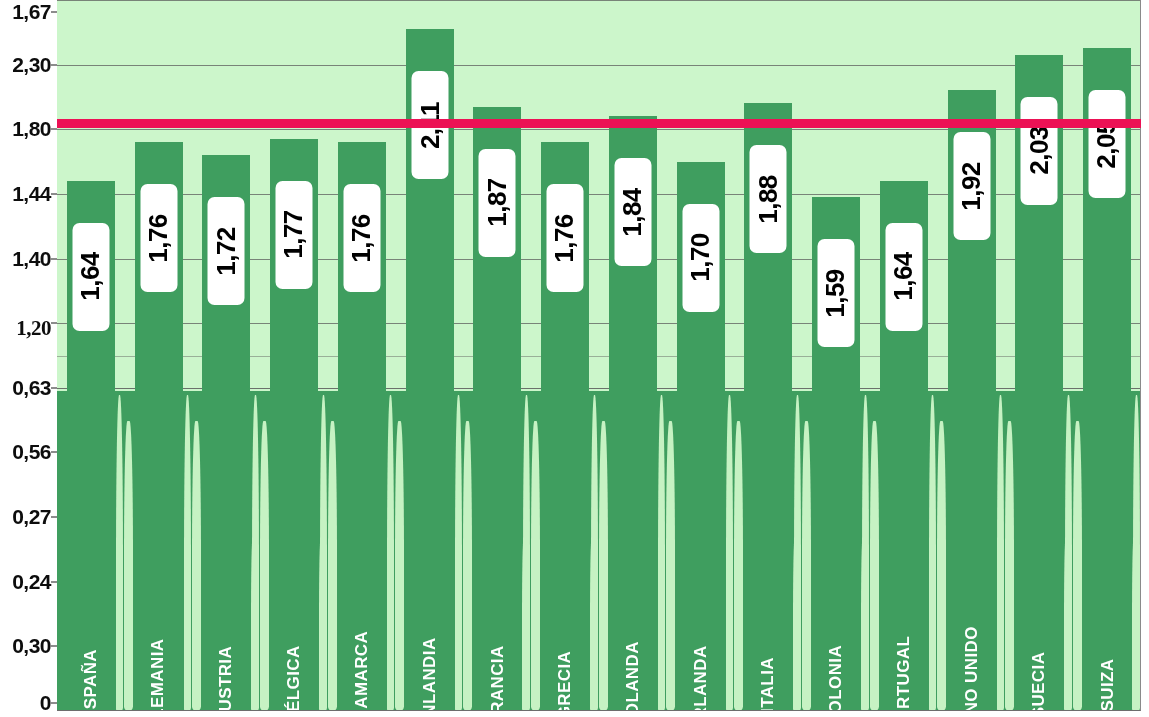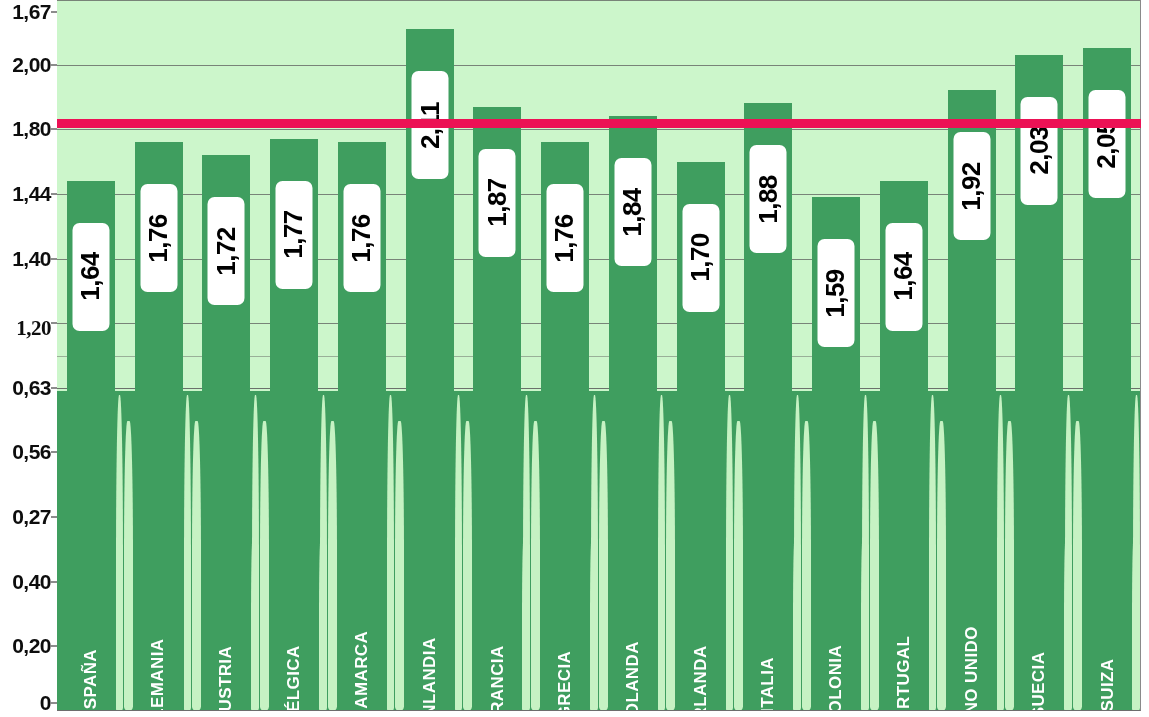--- a/index.html
+++ b/index.html
@@ -146,39 +146,39 @@
   }
 </style>
 </head>
 <body>
 
 <div id="chart-root">
 
   <div id="y-axis">
       <div class="y-tick-label" style="top: 703px;">0</div>
       <div class="y-tick-mark" style="top: 703px;"></div>
-      <div class="y-tick-label" style="top: 646.364px;">0,20</div>
+      <div class="y-tick-label" style="top: 646.364px;">0,30</div>
       <div class="y-tick-mark" style="top: 646.364px;"></div>
-      <div class="y-tick-label" style="top: 581.727px;">0,40</div>
+      <div class="y-tick-label" style="top: 581.727px;">0,24</div>
       <div class="y-tick-mark" style="top: 581.727px;"></div>
       <div class="y-tick-label" style="top: 517.091px;">0,27</div>
       <div class="y-tick-mark" style="top: 517.091px;"></div>
       <div class="y-tick-label" style="top: 452.455px;">0,56</div>
       <div class="y-tick-mark" style="top: 452.455px;"></div>
       <div class="y-tick-label" style="top: 387.818px;">0,63</div>
       <div class="y-tick-mark" style="top: 387.818px;"></div>
       <div class="y-tick-label" style="top: 328px; font-family: Liberation Serif, serif;">1,20</div>
       <div class="y-tick-mark" style="top: 323.182px;"></div>
       <div class="y-tick-label" style="top: 258.545px;">1,40</div>
       <div class="y-tick-mark" style="top: 258.545px;"></div>
       <div class="y-tick-label" style="top: 193.909px;">1,44</div>
       <div class="y-tick-mark" style="top: 193.909px;"></div>
       <div class="y-tick-label" style="top: 129.273px;">1,80</div>
       <div class="y-tick-mark" style="top: 129.273px;"></div>
-      <div class="y-tick-label" style="top: 64.6364px;">2,00</div>
+      <div class="y-tick-label" style="top: 64.6364px;">2,30</div>
       <div class="y-tick-mark" style="top: 64.6364px;"></div>
       <div class="y-tick-label" style="top: 12px;">1,67</div>
       <div class="y-tick-mark" style="top: 12px;"></div>
     </div>
 
   <div id="plot">
     <div id="gridlines">
         <div class="gridline" style="top: 646.364px;"></div>
         <div class="gridline" style="top: 581.727px;"></div>
         <div class="gridline" style="top: 517.091px;"></div>

